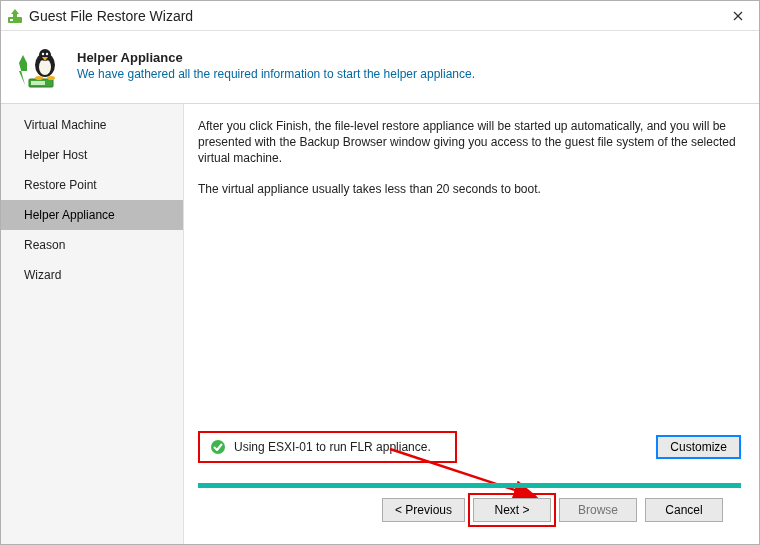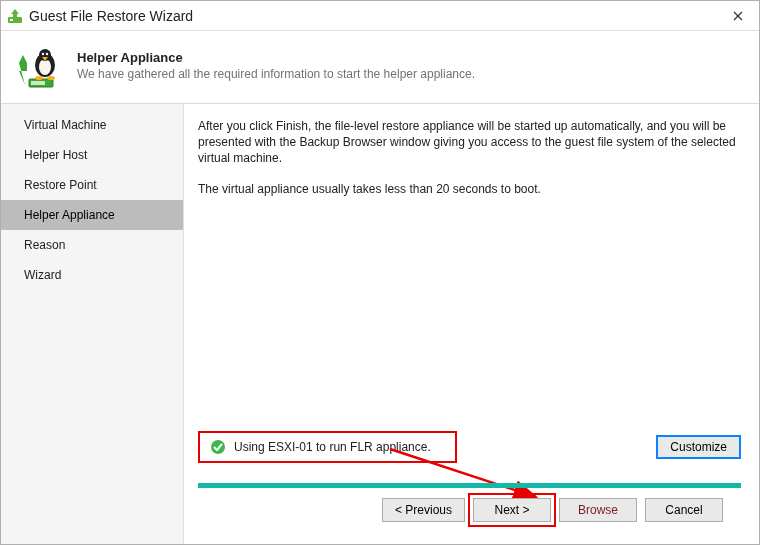--- a/index.html
+++ b/index.html
@@ -23,21 +23,21 @@
   .titlebar .close { width: 42px; height: 30px; display:flex; align-items:center; justify-content:center; }
   .header {
     display: flex; align-items: center;
     padding: 10px 14px 14px 14px;
     background: #fff;
     border-bottom: 1px solid #d9d9d9;
     gap: 14px;
   }
   .header-icon { width: 48px; height: 48px; flex: 0 0 48px; }
   .header-text h1 { margin: 0 0 2px 0; font-size: 13px; font-weight: 600; }
-  .header-text p { margin: 0; font-size: 12px; color: #737373; }
+  .header-text p { margin: 0; font-size: 12px; color: #0369a1; }
   .body { flex: 1; display: flex; min-height: 0; }
   .sidebar {
     width: 183px; flex: 0 0 183px;
     background: #f5f5f5;
     border-right: 1px solid #e0e0e0;
     padding-top: 6px;
   }
   .sidebar-item {
     padding: 8px 23px;
     font-size: 12px;
@@ -73,21 +73,21 @@
   .btn {
     min-width: 78px; height: 24px;
     padding: 8px 12px;
     background: #e9e9e9;
     border: 1px solid #adadad;
     font-size: 12px;
     cursor: default;
     display: inline-flex; align-items: center; justify-content: center;
   }
   .btn.default { border: 2px solid #0a84ff; background: #e9e9e9; }
-  .btn.disabled { color: #7f1d1d; }
+  .btn.disabled { color: #737373; }
   .footer {
     border-top: 5px solid #14b8a6;
     padding: 10px 18px 12px 18px;
     display: flex; justify-content: flex-end; gap: 8px;
     position: relative;
   }
   .next-highlight {
     position: absolute;
     border: 2px solid #e60000;
     pointer-events: none;

